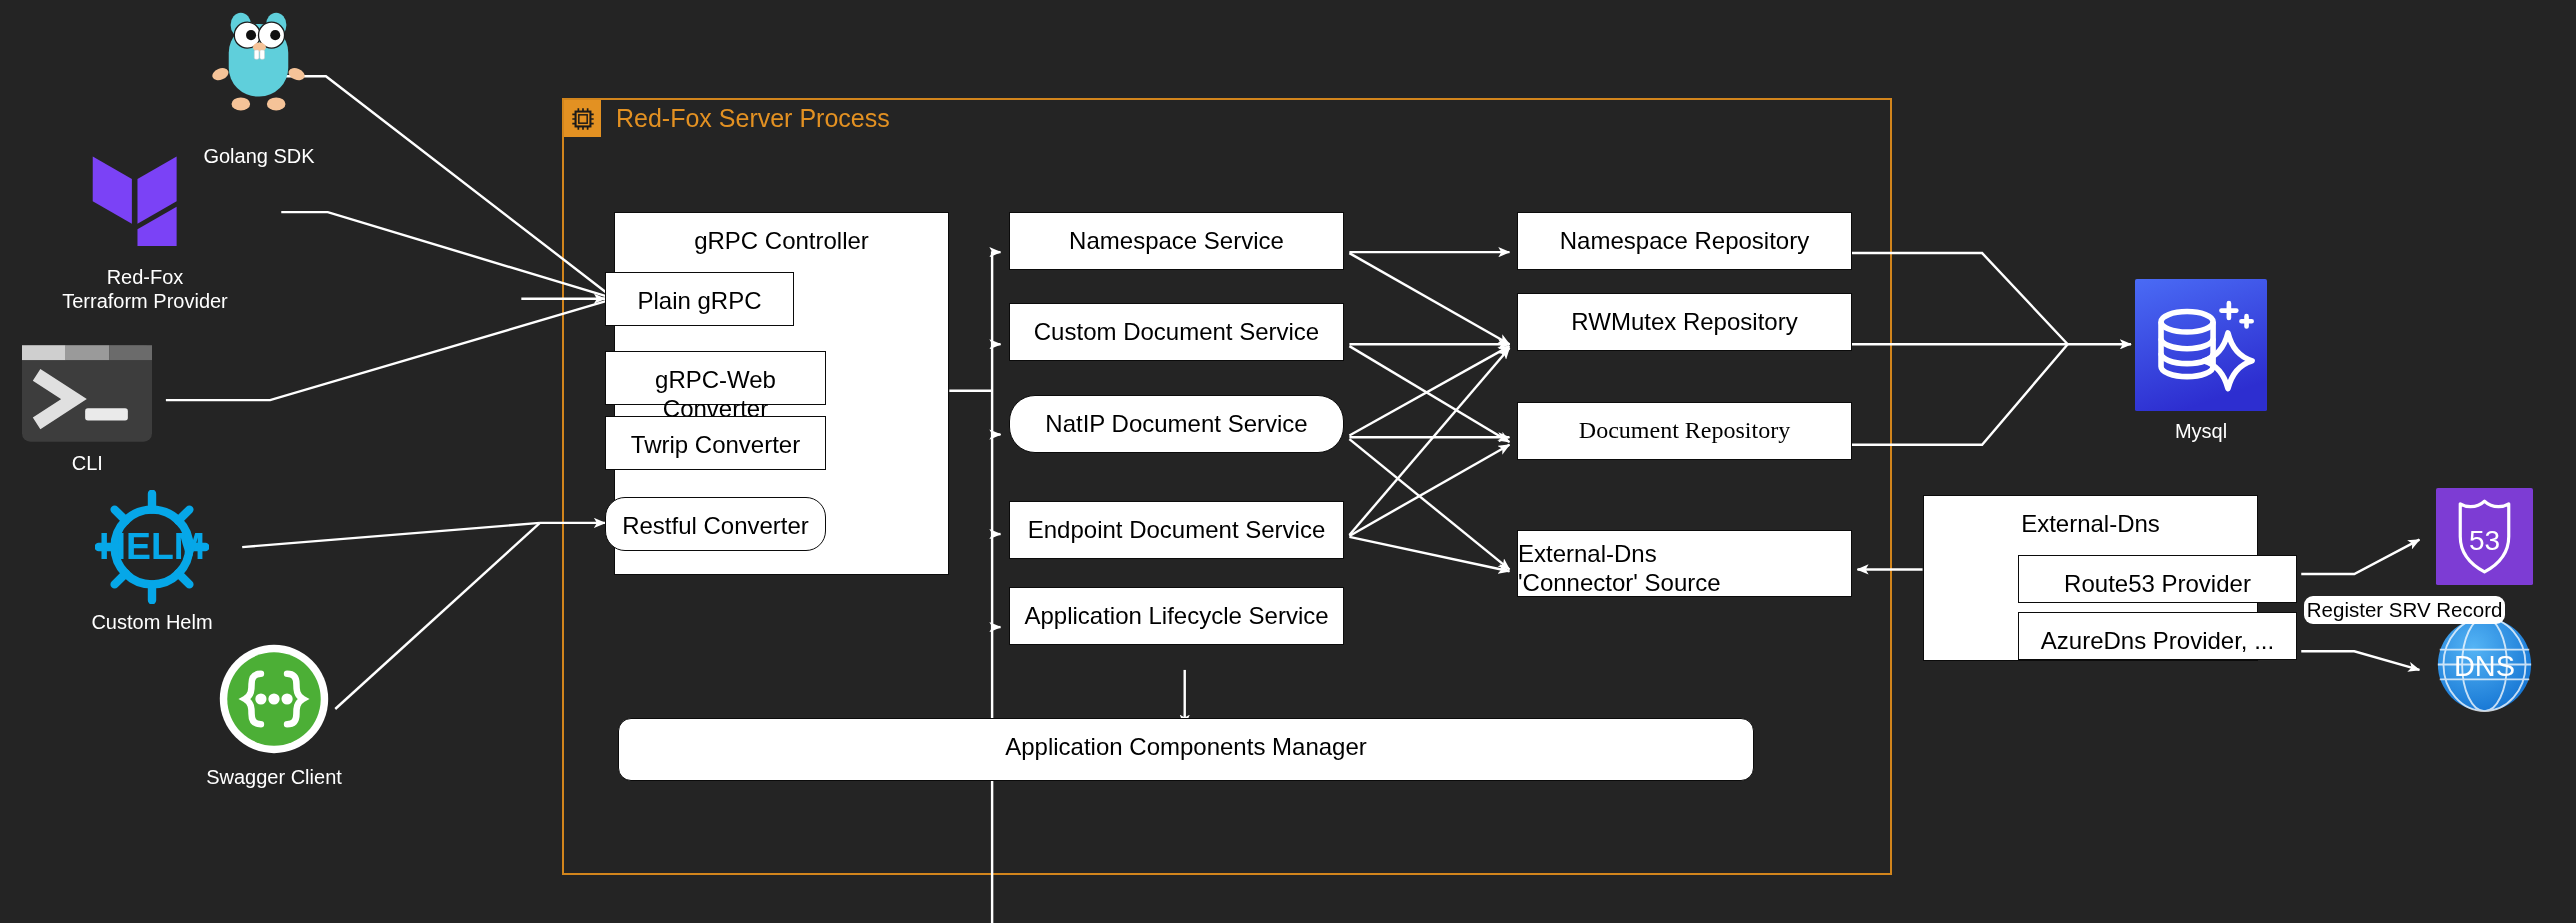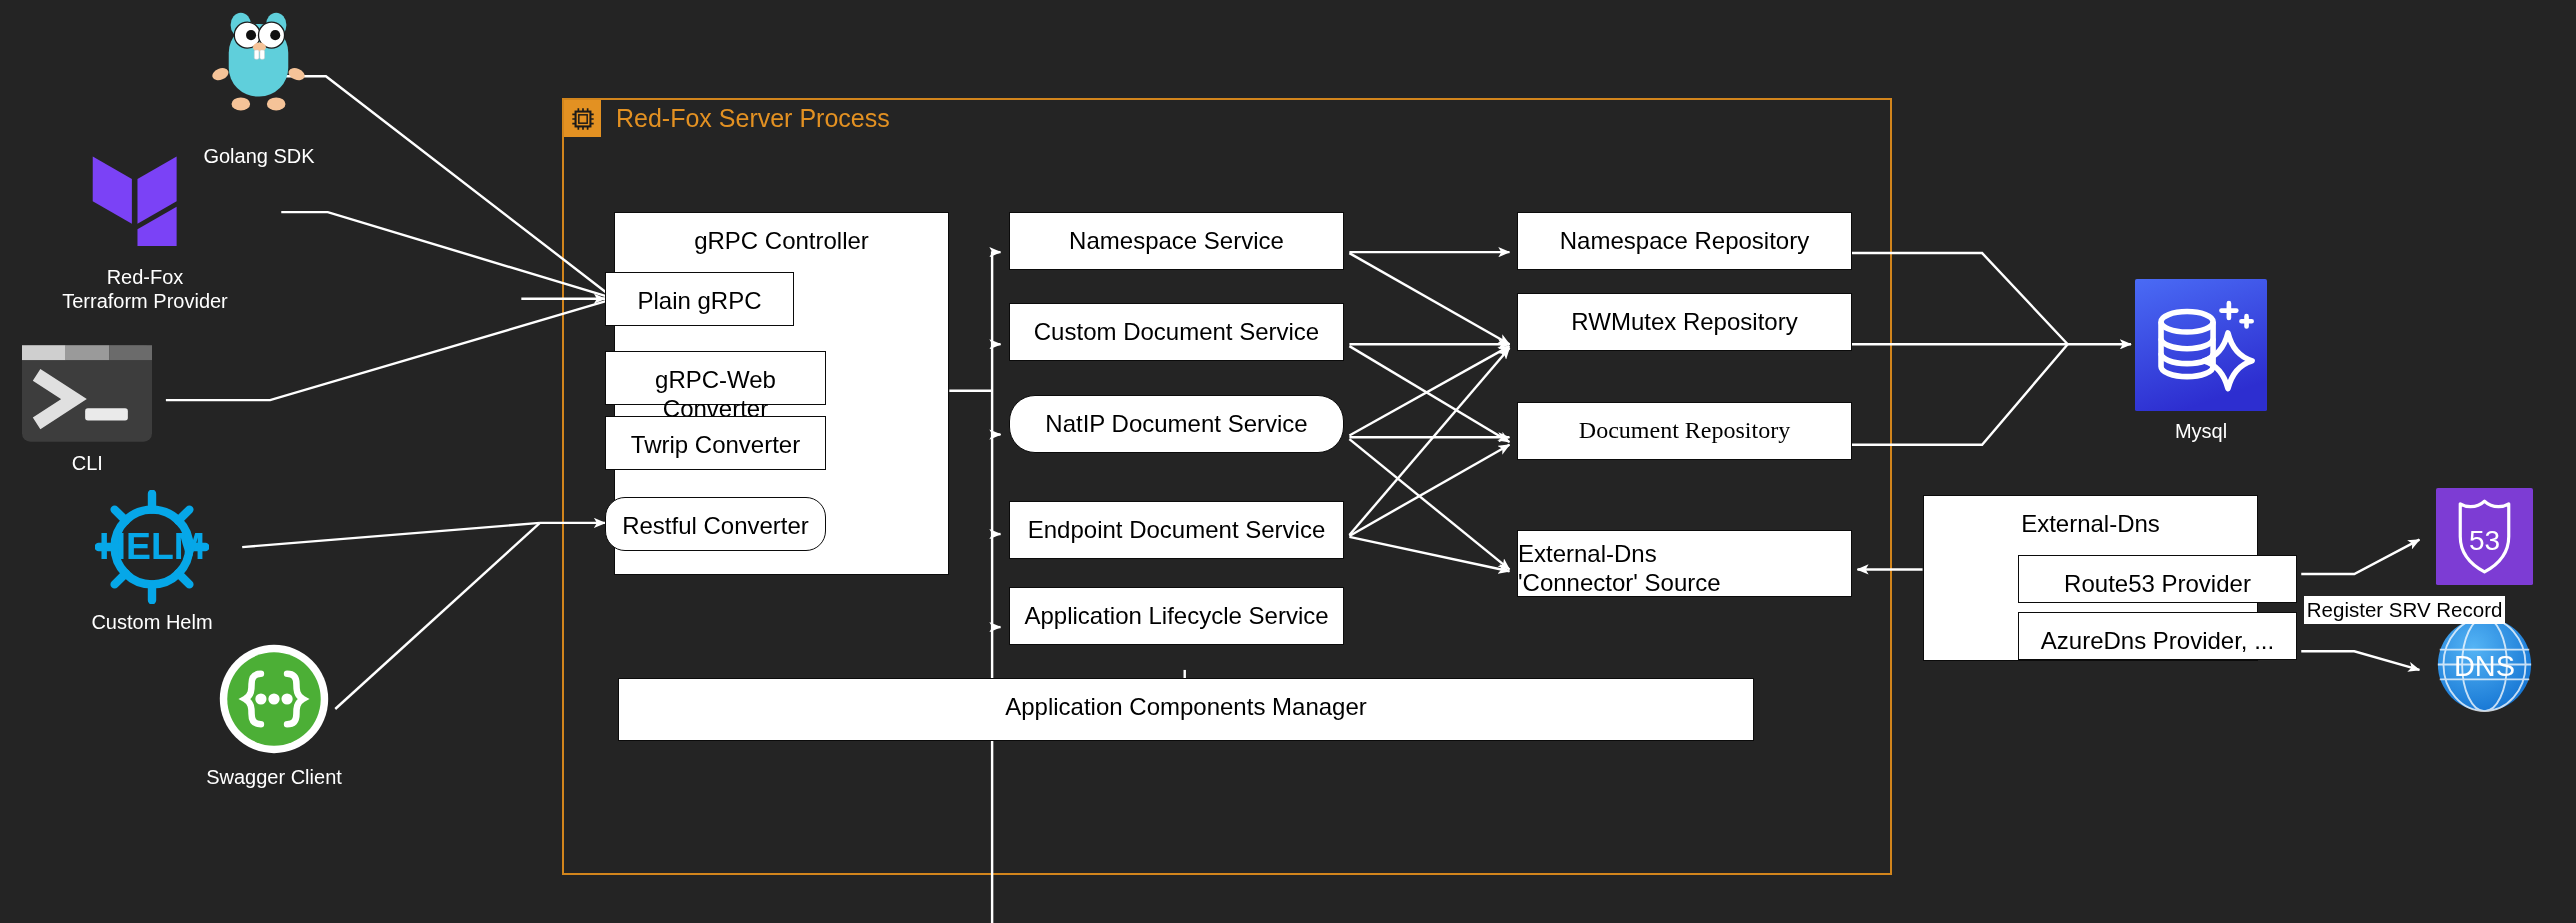--- a/index.html
+++ b/index.html
@@ -48,21 +48,21 @@
 
   
   svg.wires{position:absolute;left:0;top:0;width:2576px;height:923px;z-index:3;pointer-events:none;}
   .wire{stroke:#ffffff;stroke-width:2.6;fill:none;}
 
   
   .icon-wrap{position:absolute;z-index:6;}
 
   .edge-label{
     position:absolute;background:#ffffff;color:#000;
-    font-size:20.5px;line-height:1;padding:3.7px 2.8px;white-space:nowrap;z-index:9;
+    font-size:20.5px;line-height:1;padding:3.7px 2.8px;white-space:nowrap;z-index:9;border-radius:9px;
   }
 </style>
 </head>
 <body>
 
 <div class="canvas">
 
   <svg class="wires" viewBox="0 0 2768 992" width="2576" height="923">
     <defs>
       <marker id="ah" markerWidth="13" markerHeight="11" refX="12" refY="5.5" orient="auto" markerUnits="userSpaceOnUse">
@@ -242,21 +242,21 @@
     <span>RWMutex Repository</span>
   </div>
   <div class="wbox" style="left:1517px;top:402px;width:335px;height:58px;font-family:Liberation Serif, serif;">
     <span>Document Repository</span>
   </div>
   <div class="wbox two" style="left:1517px;top:530px;width:335px;height:67px;flex-direction:column;">
     <span>External-Dns</span>
     <span>'Connector' Source</span>
   </div>
 
-  <div class="wbox" style="left:618px;top:678px;width:1136px;height:63px;">
+  <div class="wbox" style="left:618px;top:718px;width:1136px;height:63px;border-radius:13px;">
     <span>Application Components Manager</span>
   </div>
 
   <div class="icon-wrap" style="left:2135px;top:279px;width:132px;height:132px;">
     <svg width="132" height="132" viewBox="0 0 142 142">
       <defs>
         <linearGradient id="mysqlg" x1="0" y1="0" x2="0.35" y2="1">
           <stop offset="0%" stop-color="#4a6bf5"></stop>
           <stop offset="100%" stop-color="#2d2ed0"></stop>
         </linearGradient>

